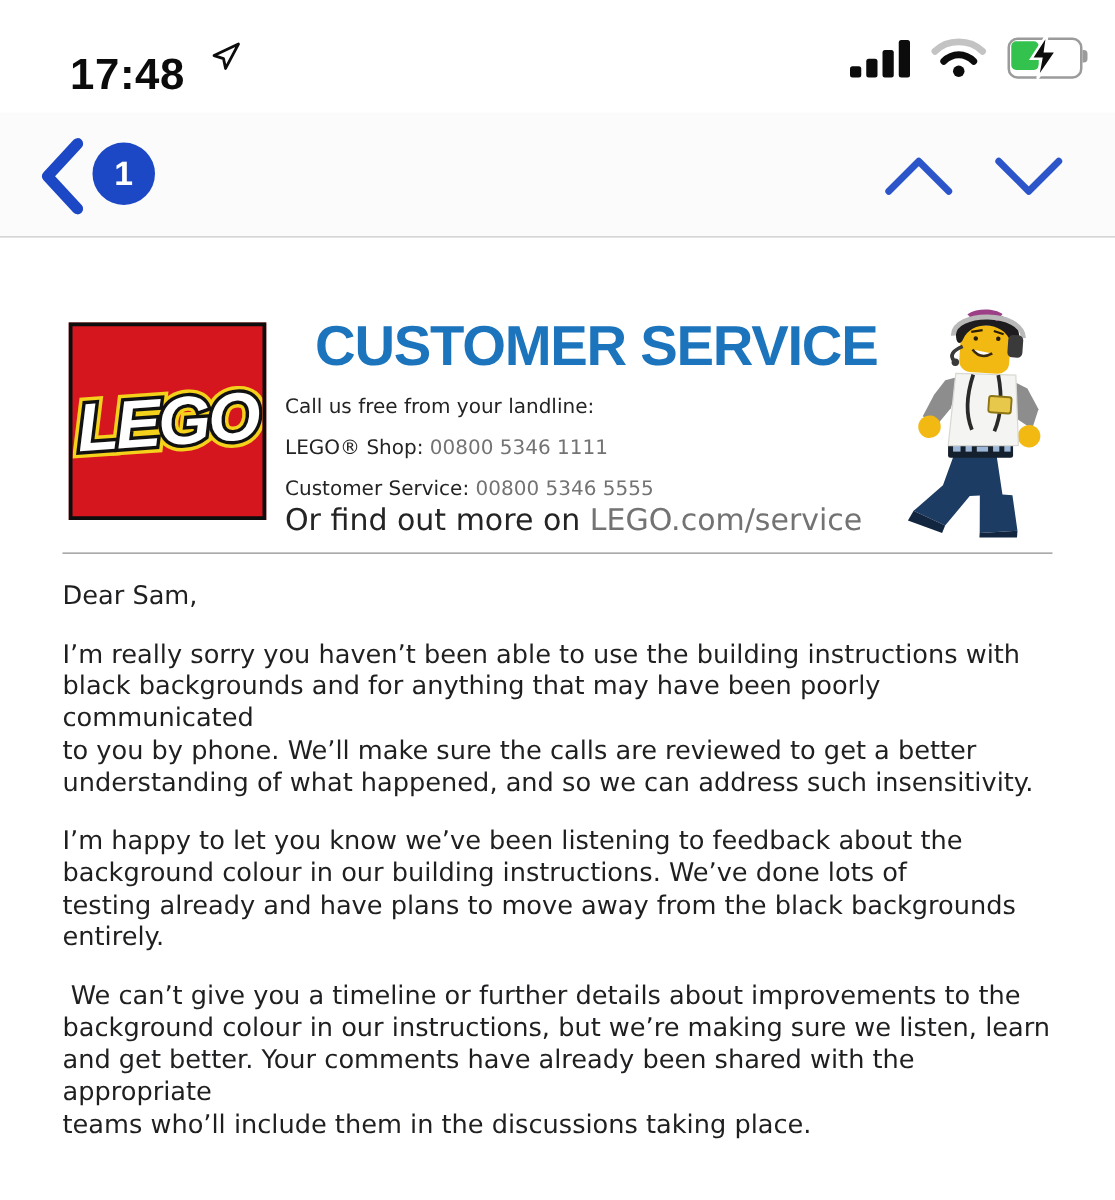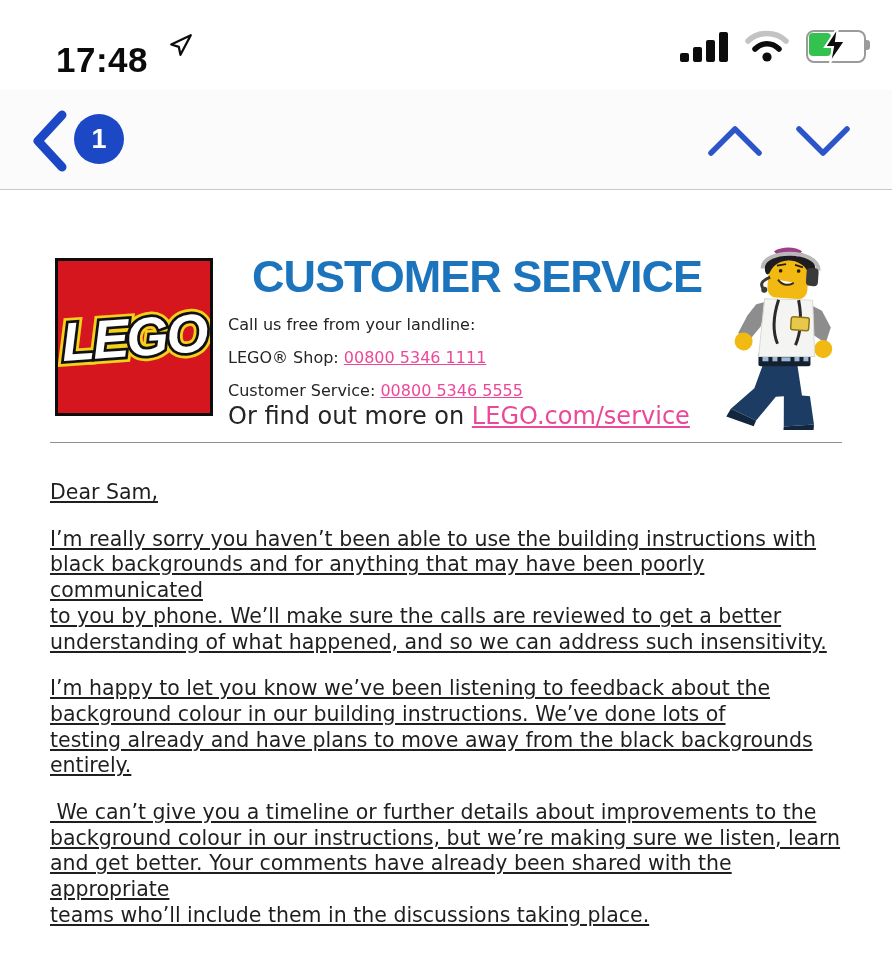--- a/index.html
+++ b/index.html
@@ -30,28 +30,28 @@
          font-weight:bold;font-size:27px;display:flex;align-items:center;justify-content:center;}
   .msg-up{left:706px;top:30px;cursor:pointer;}
   .msg-down{left:794px;top:30px;cursor:pointer;}
 
   
   .lego-logo{left:55px;top:258px;width:158px;height:158px;background:#d6161f;border:3px solid #0d0d0d;
              box-sizing:border-box;display:flex;align-items:center;justify-content:center;overflow:hidden;}
   .cs-title{left:227px;top:251px;width:500px;font-family:"Liberation Sans",sans-serif;font-weight:bold;
             font-size:45px;color:#1b74bc;letter-spacing:-1px;white-space:nowrap;text-align:center;}
   .contact{left:228px;top:308px;width:480px;font-size:16px;color:#242424;line-height:33px;}
-  .contact a, .find-more a{color:#ec4899;text-decoration:underline;cursor:pointer;}
+  .contact a, .find-more a{color:#737373;cursor:pointer;}
   .find-more{left:228px;top:400px;width:480px;font-size:24px;color:#242424;line-height:33px;}
   .minifig{left:702px;top:244px;}
   .header-rule{left:50px;top:442px;width:792px;height:0;border-top:1.5px solid #8f8f8f;}
 
   
   .email-body{left:50px;top:464px;width:800px;font-size:20.5px;line-height:25.7px;color:#1f1f21;}
-  .email-body p{margin:16px 0 21px 0;white-space:pre-line;text-decoration:underline;}
+  .email-body p{margin:0 0 21px 0;white-space:pre-line;}
 </style>
 </head>
 <body>
 
 <div class="abs status-bar">
   <div class="abs time">17:48</div>
   <span class="abs loc-icon">
     <svg width="26" height="26" viewBox="0 0 24 24">
         <path d="M21 3 L11.5 21 L10 13.8 L3 11.5 Z" fill="none" stroke="#0c0c0c" stroke-width="2.1" stroke-linejoin="round"></path>
       </svg>

